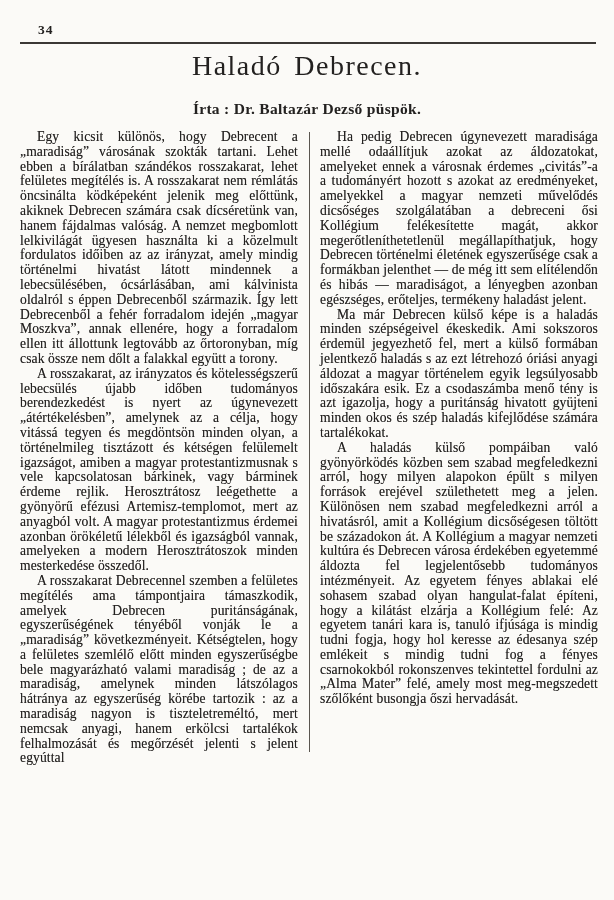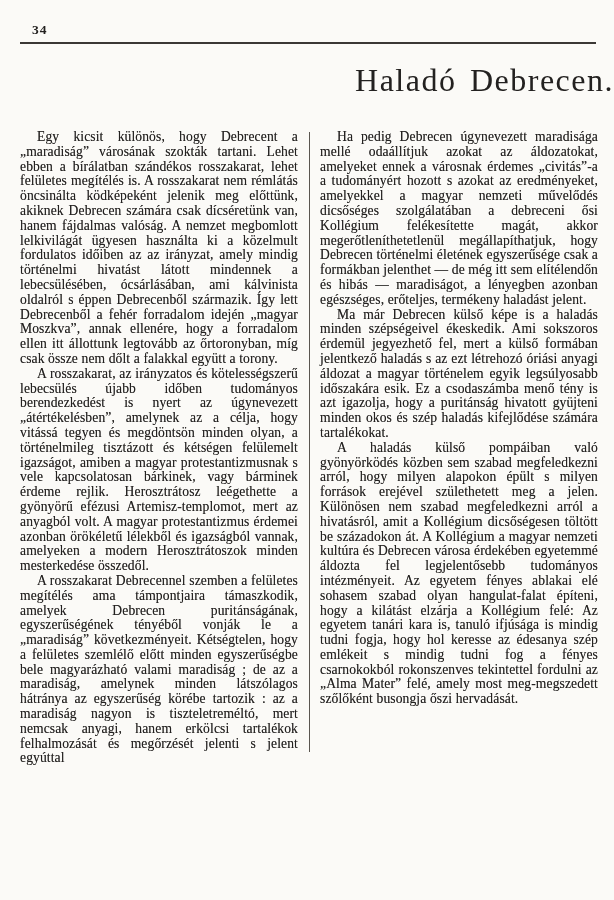--- a/index.html
+++ b/index.html
@@ -18,35 +18,35 @@
   .page{position:relative;width:614px;height:900px;}
 
   
   .running-head{
     position:absolute;top:22px;left:20px;right:18px;
     border-bottom:2px solid var(--rule);
     padding-bottom:4px;
     height:16px;
   }
   .pagenum{
-    position:absolute;left:12px;top:0;
+    position:absolute;left:18px;top:0;
     font-size:13.5px;font-weight:bold;letter-spacing:1px;
   }
   .running-title{
     display:block;text-align:center;
     font-size:13.5px;font-style:italic;font-weight:bold;
     letter-spacing:.4px;
     word-spacing:2px;
   }
 
   
   .title{
-    position:absolute;top:62px;left:0;width:100%;
-    text-align:right;margin:0;
-    font-size:32px;font-weight:normal;
+    position:absolute;top:50px;left:0;width:100%;
+    text-align:center;margin:0;
+    font-size:28px;font-weight:normal;
     letter-spacing:1.5px;word-spacing:4px;
   }
   .byline{
     position:absolute;top:100px;left:0;width:100%;
     text-align:center;
     font-size:15.5px;font-weight:bold;
     letter-spacing:.3px;
   }
 
   
@@ -75,20 +75,21 @@
 <body>
 
 <div class="page">
 
   <header class="running-head">
     <span class="pagenum">34</span>
   </header>
 
   <h1 class="title">Haladó Debrecen.</h1>
 
+  <div class="byline">Írta : Dr. Baltazár Dezső püspök.</div>
 
   <div class="columns">
     <div class="col">
         <p class="para">Egy kicsit különös, hogy Debrecent a „maradiság” városának szokták tartani. Lehet ebben a bírálatban szándékos rosszakarat, lehet felületes megítélés is. A rosszakarat nem rémlátás öncsinálta ködképeként jelenik meg előttünk, akiknek Debrecen számára csak dícséretünk van, hanem fájdalmas valóság. A nemzet megbomlott lelkivilágát ügyesen használta ki a közelmult fordulatos időiben az az irányzat, amely mindig történelmi hivatást látott mindennek a lebecsülésében, ócsárlásában, ami kálvinista oldalról s éppen Debrecenből származik. Így lett Debrecenből a fehér forradalom idején „magyar Moszkva”, annak ellenére, hogy a forradalom ellen itt állottunk legtovább az őrtoronyban, míg csak össze nem dőlt a falakkal együtt a torony.</p>
         <p class="para">A rosszakarat, az irányzatos és kötelességszerű lebecsülés újabb időben tudományos berendezkedést is nyert az úgynevezett „átértékelésben”, amelynek az a célja, hogy vitássá tegyen és megdöntsön minden olyan, a történelmileg tisztázott és kétségen felülemelt igazságot, amiben a magyar protestantizmusnak s vele kapcsolatosan bárkinek, vagy bárminek érdeme rejlik. Herosztrátosz leégethette a gyönyörű efézusi Artemisz-templomot, mert az anyagból volt. A magyar protestantizmus érdemei azonban örökéletű lélekből és igazságból vannak, amelyeken a modern Herosztrátoszok minden mesterkedése összedől.</p>
         <p class="para">A rosszakarat Debrecennel szemben a felületes megítélés ama támpontjaira támaszkodik, amelyek Debrecen puritánságának, egyszerűségének tényéből vonják le a „maradiság” következményeit. Kétségtelen, hogy a felületes szemlélő előtt minden egyszerűségbe bele magyarázható valami maradiság ; de az a maradiság, amelynek minden látszólagos hátránya az egyszerűség körébe tartozik : az a maradiság nagyon is tiszteletreméltó, mert nemcsak anyagi, hanem erkölcsi tartalékok felhalmozását és megőrzését jelenti s jelent egyúttal</p>
       </div>
     <div class="divider"></div>
     <div class="col">
         <p class="para">Ha pedig Debrecen úgynevezett maradisága mellé odaállítjuk azokat az áldozatokat, amelyeket ennek a városnak érdemes „civitás”-a a tudományért hozott s azokat az eredményeket, amelyekkel a magyar nemzeti művelődés dicsőséges szolgálatában a debreceni ősi Kollégium felékesítette magát, akkor megerőtleníthetetlenül megállapíthatjuk, hogy Debrecen történelmi életének egyszerűsége csak a formákban jelenthet — de még itt sem elítélendőn és hibás — maradiságot, a lényegben azonban egészséges, erőteljes, termékeny haladást jelent.</p>

